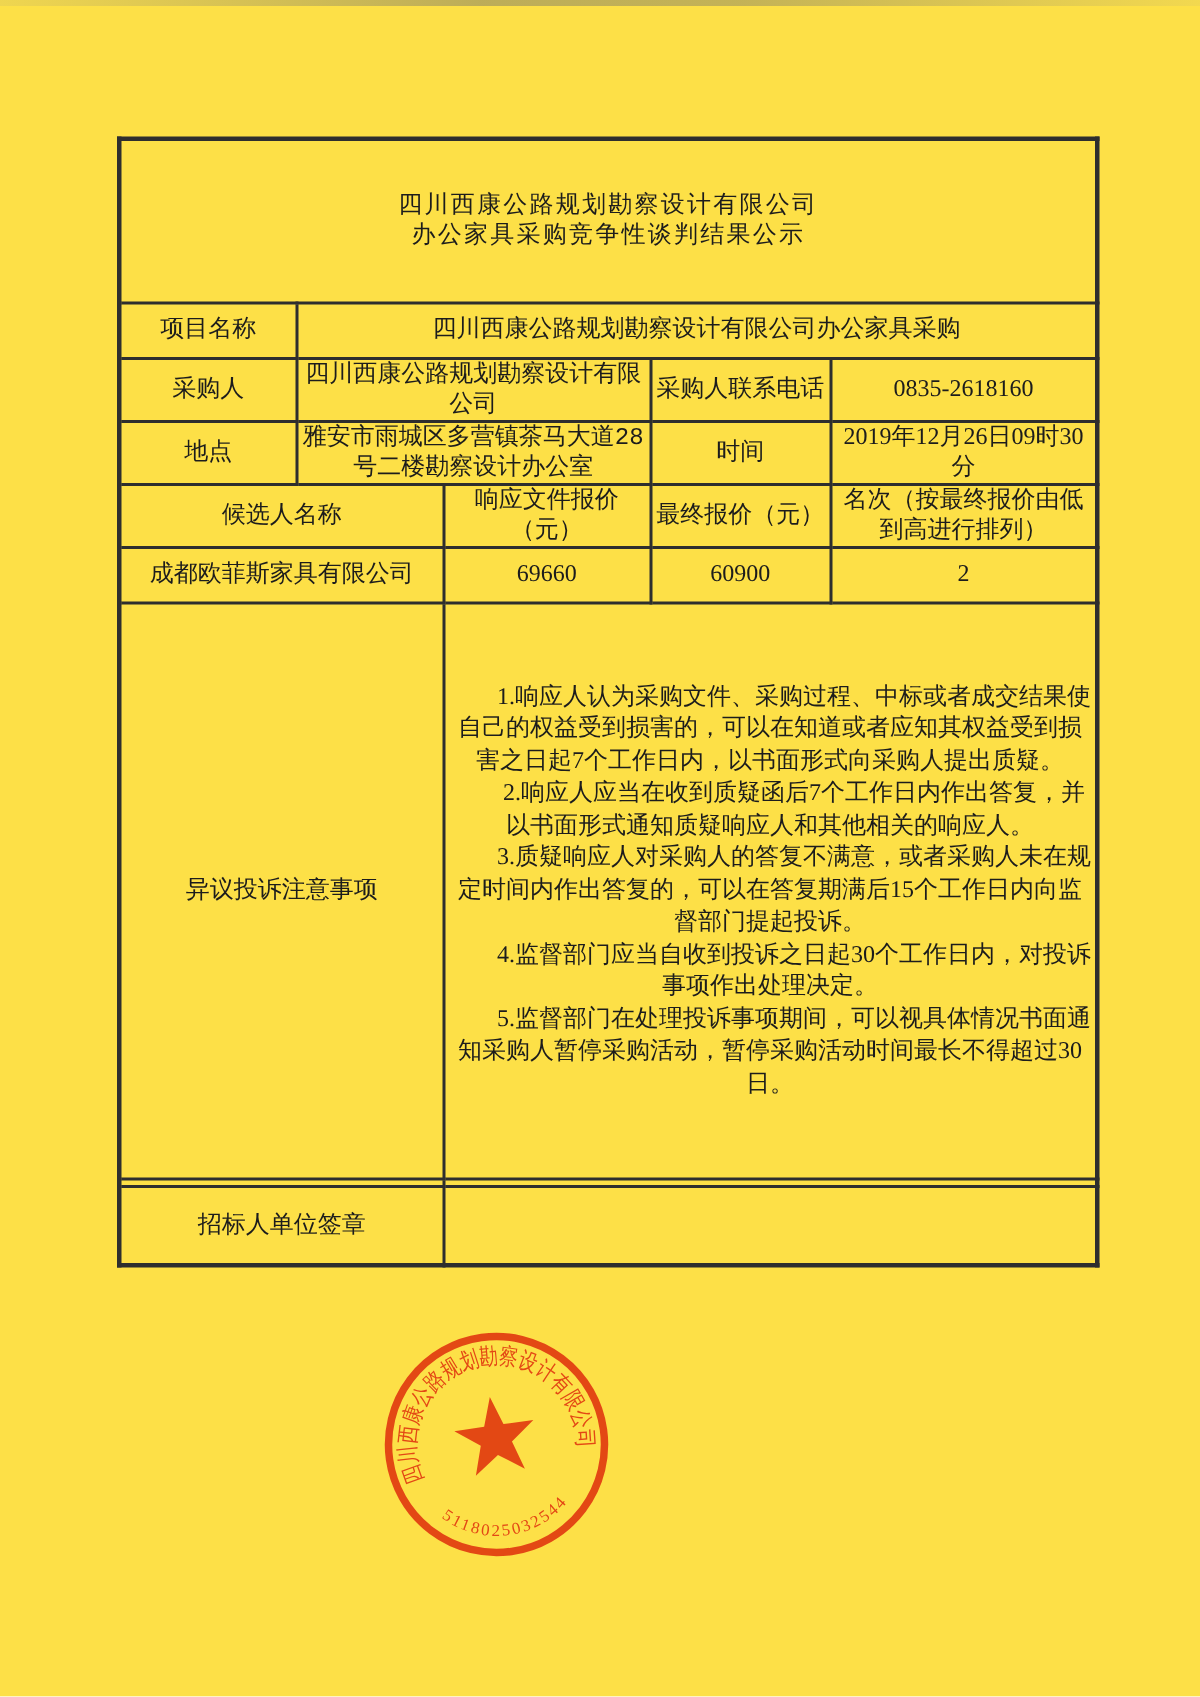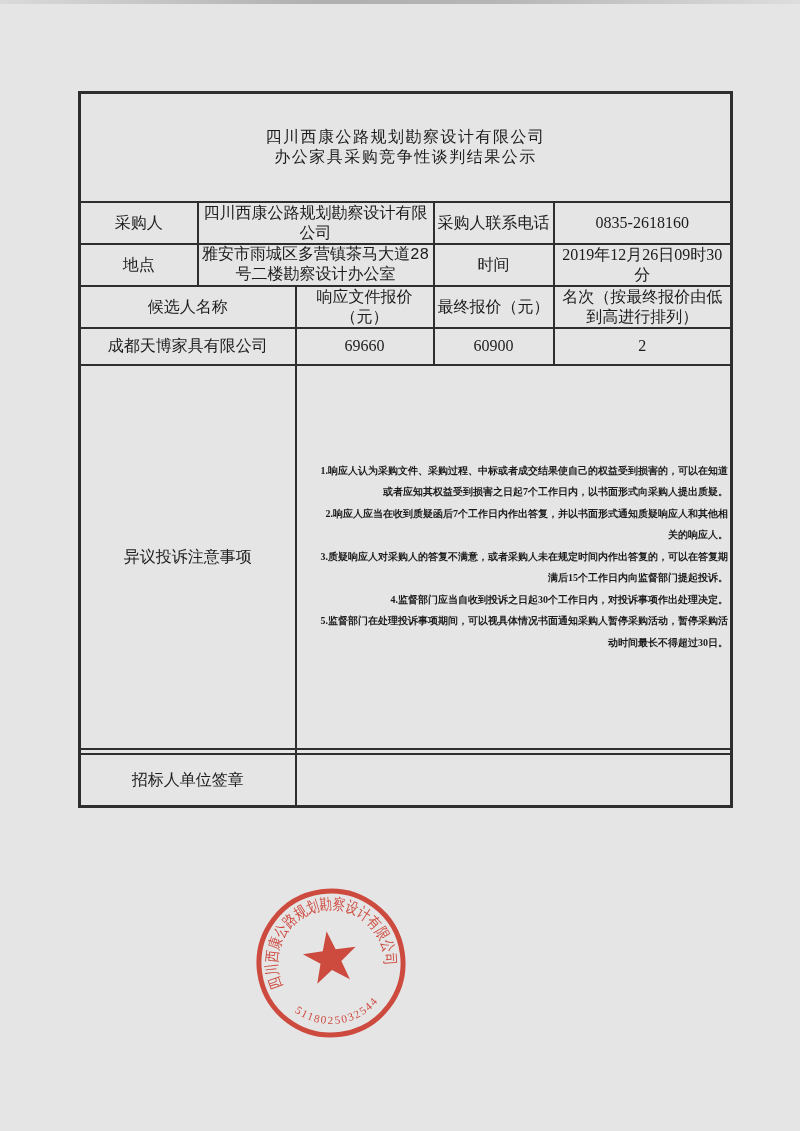--- a/index.html
+++ b/index.html
@@ -1,18 +1,18 @@
 <!DOCTYPE html>
 <html><head>
 <meta charset="utf-8">
 <style>
   html,body{margin:0;padding:0;background:#ffffff;}
   .page{
     position:relative;width:800px;height:1131px;margin:0 auto;
-    background:#e5e5e5;overflow:hidden;
+    background:#fde047;overflow:hidden;
     font-family:"Liberation Serif","DejaVu Serif",serif;
     color:#1c1c1c;
   }
   .scan-edge{
     position:absolute;top:0;left:0;width:100%;height:4px;
     background:linear-gradient(to right,
       rgba(140,140,140,0.12), rgba(110,110,110,0.45) 40%,
       rgba(110,110,110,0.40) 62%, rgba(150,150,150,0.10));
     pointer-events:none;
   }
@@ -38,21 +38,21 @@
   td.addr-cell{font-size:15px;line-height:20px;padding:0 10px;font-family:Liberation Mono, monospace;}
   td.rank-header-cell{
     font-size:14.5px;line-height:20px;text-align:right;
     word-break:break-all;padding:0 3px;margin-top:48px;
   }
   td.dispute-text-cell{
     text-align:left;padding:0 12px 0 6px;
   }
   .dispute-text p{
     margin:0;text-indent:2em;
-    font-size:10px;line-height:21.5px;text-align:right;font-weight:bold;
+    font-size:16px;line-height:21.5px;text-align:center;
   }
   .stamp{
     position:absolute;left:246px;top:868px;width:170px;height:190px;
     color:#e23a2c;opacity:0.88;mix-blend-mode:multiply;
     pointer-events:none;
   }
   .stamp text{fill:currentColor;}
 </style>
 </head>
 <body>
@@ -71,20 +71,24 @@
     </colgroup>
 
     <tbody>
         <tr style="height:109px">
       <td colspan="5" class="title-cell">
         <div>四川西康公路规划勘察设计有限公司</div>
         <div>办公家具采购竞争性谈判结果公示</div>
       </td>
     </tr>
 
+    <tr style="height:37px">
+      <td>项目名称</td>
+      <td colspan="4">四川西康公路规划勘察设计有限公司办公家具采购</td>
+    </tr>
 
     <tr style="height:36px">
       <td>采购人</td>
       <td colspan="2" class="fs145">四川西康公路规划勘察设计有限公司</td>
       <td class="fs145">采购人联系电话</td>
       <td class="fs15">0835-2618160</td>
     </tr>
 
     <tr style="height:42px">
       <td>地点</td>
@@ -96,21 +100,21 @@
 
     <tr style="height:39px">
       <td colspan="2">候选人名称</td>
       <td class="fs145">响应文件报价（元）</td>
       <td class="fs15">最终报价（元）</td>
       <td class="rank-header-cell">名次（按最终报价由低到高进行排列）</td>
     </tr>
 
 
     <tr style="height:37px">
-      <td colspan="2">成都天博家具有限公司</td>
+      <td colspan="2">成都欧菲斯家具有限公司</td>
       <td class="fs15">69660</td>
       <td class="fs15">60900</td>
       <td class="fs15">2</td>
     </tr>
 
 
 
     <tr style="height:384px">
       <td colspan="2" class="fs15">异议投诉注意事项</td>
       <td colspan="3" class="dispute-text-cell">

